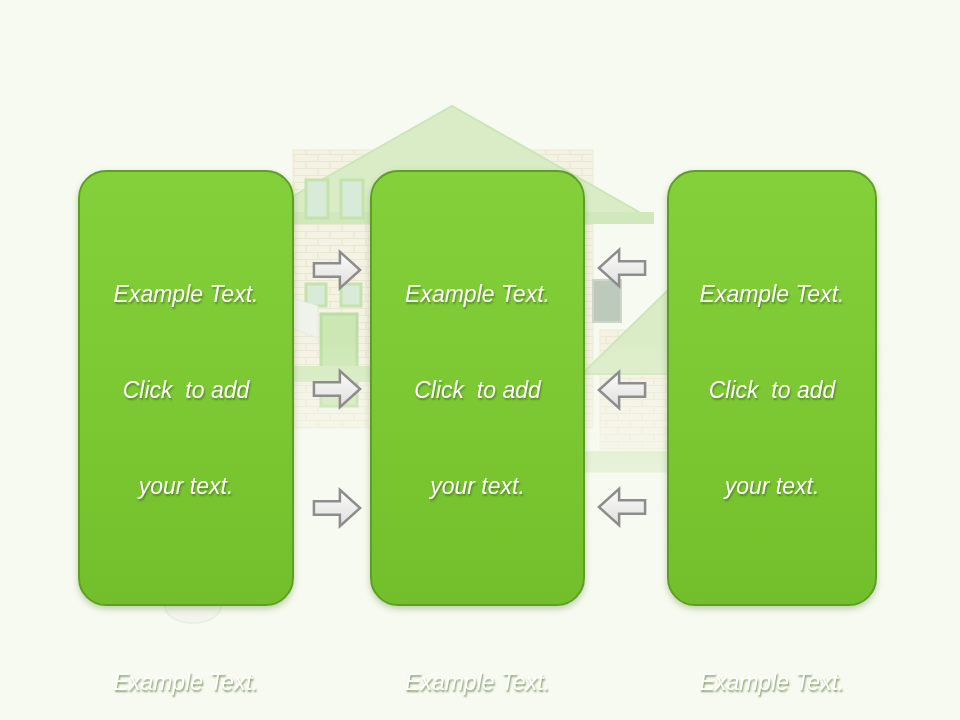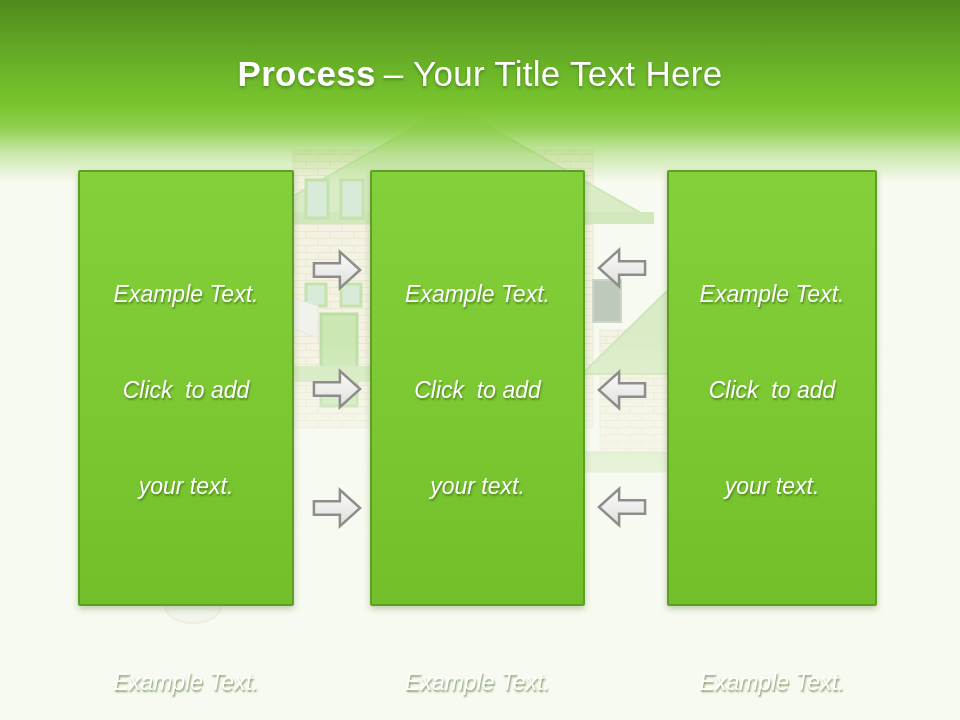--- a/index.html
+++ b/index.html
@@ -30,21 +30,21 @@
     font-size:35px;letter-spacing:.3px;
     text-shadow:0 2px 3px rgba(40,75,10,.45);
     margin:0;cursor:default;
   }
   .title .bold{font-weight:700;}
   .title .rest{font-weight:400;margin-left:8px;}
   
   .box{
     position:absolute;top:170px;height:436px;z-index:3;
     box-sizing:border-box;
-    border:2px solid #5d9f24;border-radius:2px;
+    border:2px solid #5d9f24;border-radius:28px;
     background:linear-gradient(180deg,#84d03b 0%,#7cc832 55%,#73bf2b 100%);
     box-shadow:0 3px 6px rgba(90,130,50,.35);
     display:flex;flex-direction:column;align-items:center;
     padding-top:42px;gap:36px;
   }
   .box--left{left:78px;width:216px;}
   .box--mid{left:370px;width:215px;}
   .box--right{left:667px;width:210px;}
   .tb{
     color:#ffffff;font-style:italic;
@@ -95,23 +95,20 @@
       <rect x="593" y="280" width="28" height="42" fill="#8fa491" stroke="#aeb8a8" stroke-width="2"></rect>
       <rect x="600" y="330" width="140" height="126" fill="url(#brickp)" stroke="#e5ddc2"></rect>
       <polygon points="582,374 668,290 762,374" fill="#c3e2a5" stroke="#abd689" stroke-width="2"></polygon>
       <rect x="574" y="452" width="200" height="20" fill="#a9d77f" stroke="#96cb6a"></rect>
       <rect x="0" y="340" width="960" height="200" fill="url(#fadeGrad)"></rect>
       <rect x="0" y="538" width="960" height="182" fill="#f7faf0"></rect>
       <ellipse cx="193" cy="606" rx="28" ry="17" fill="#f0f2ea" stroke="#e2e5da" stroke-width="2"></ellipse>
     </g>
   </svg>
 
-  <div class="header">
-    <h1 class="title"><span class="bold">Process</span><span class="rest">– Your Title Text Here</span></h1>
-  </div>
 
   <section class="box box--left">
     <div class="tb">
       <div>Example Text.</div>
       <div>Click  to add</div>
       <div>your text.</div>
     </div>
     <div class="tb">
       <div>Example Text.</div>
       

